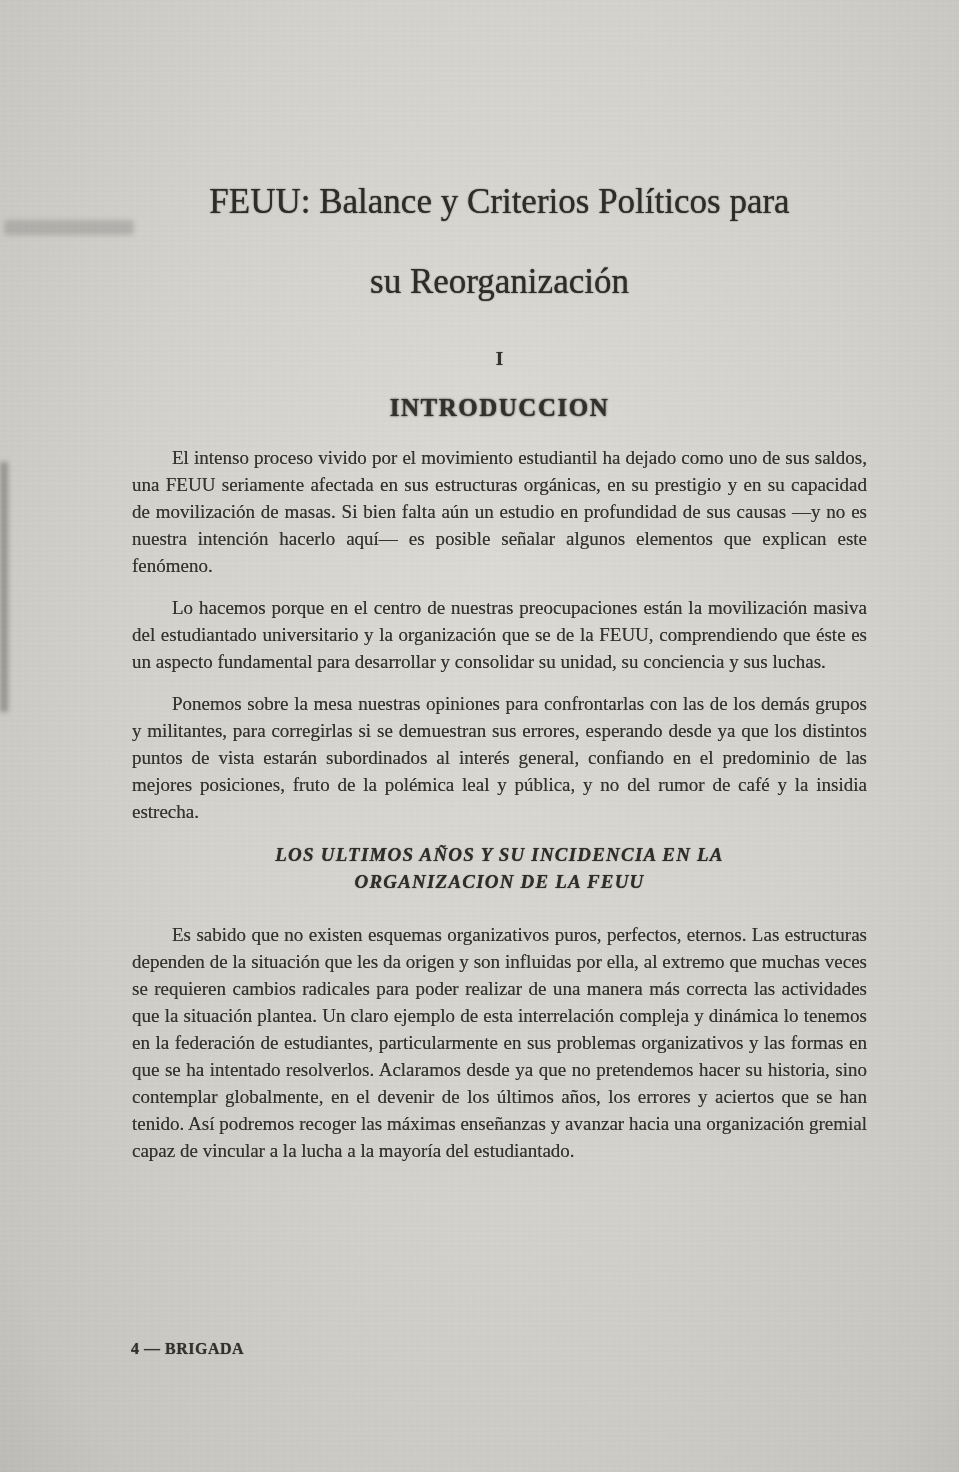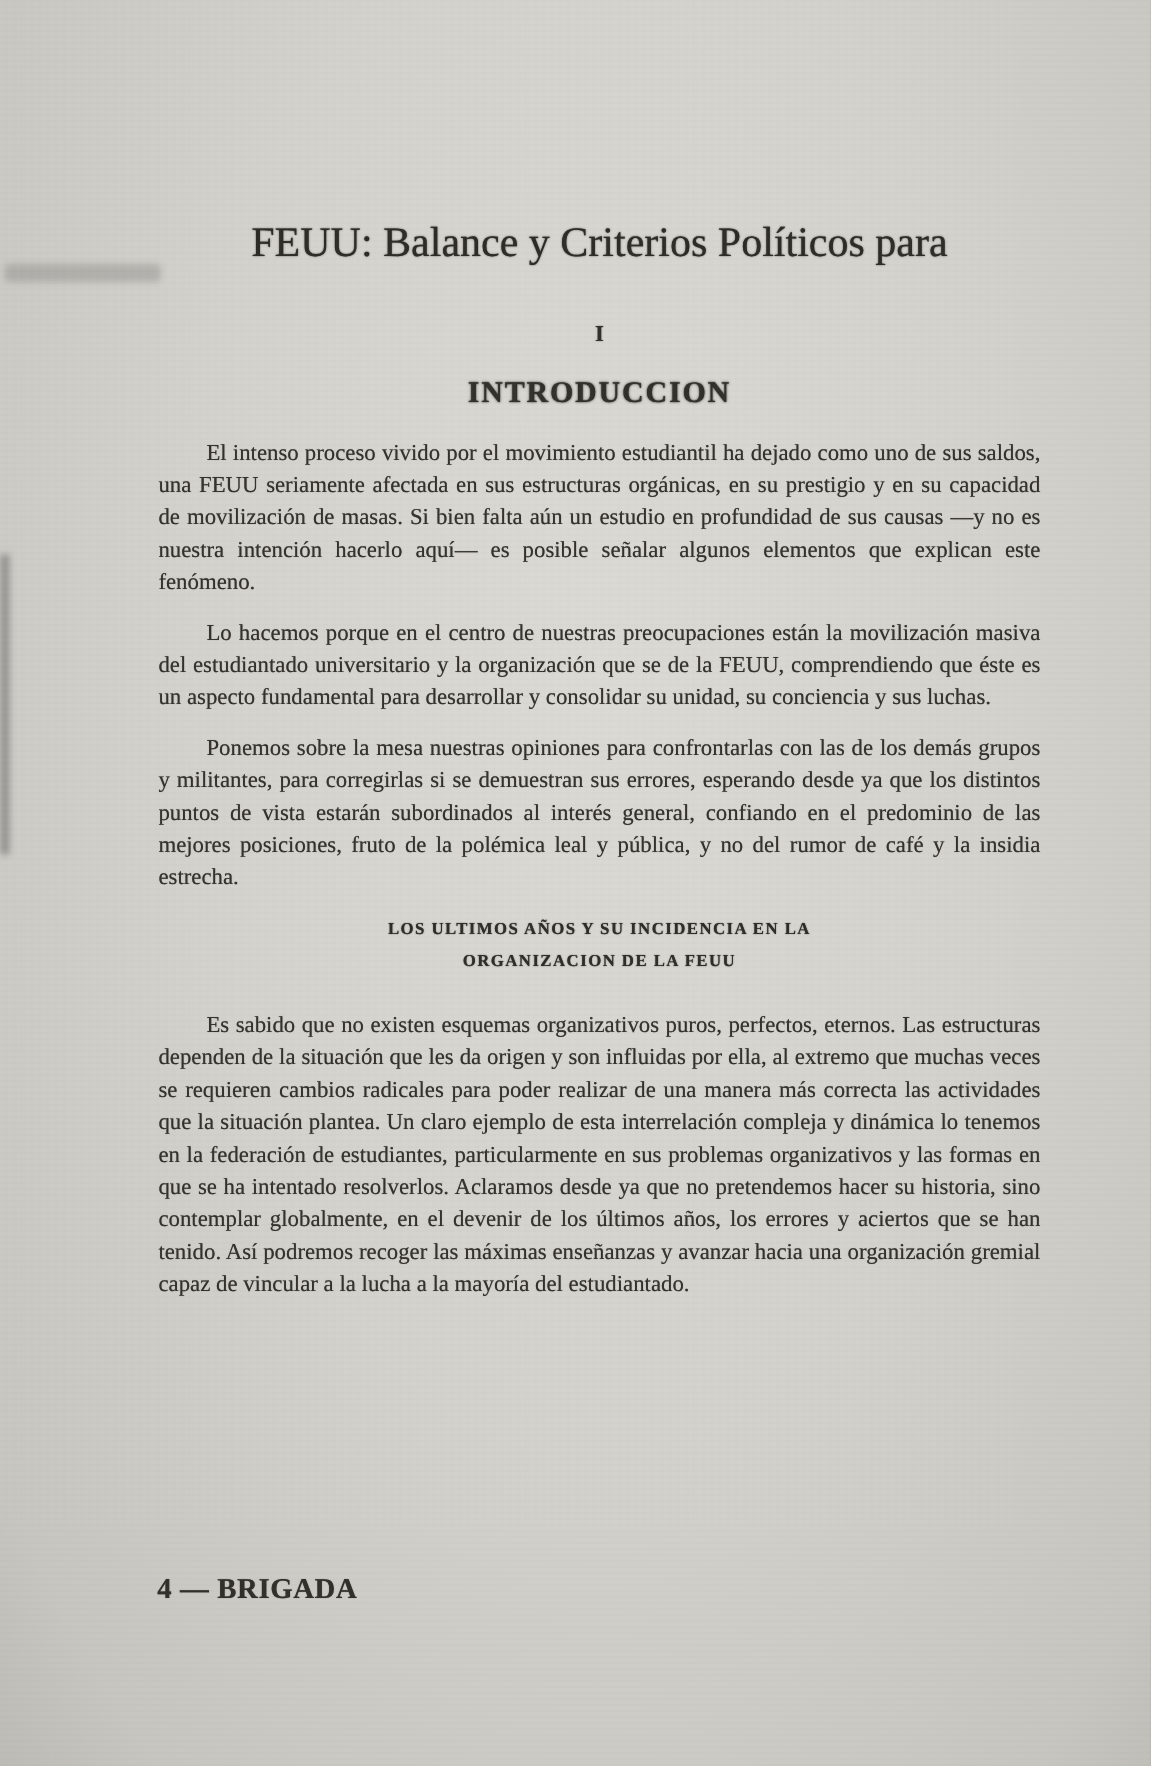--- a/index.html
+++ b/index.html
@@ -92,49 +92,51 @@
     margin:0;
     padding-top:6px;
   }
   .dagger{
     position:absolute;left:52.5%;top:30px;
     font-size:13px;opacity:.55;
   }
   .heading2{
     text-align:center;
     font-weight:bold;
-    font-size:14px;
+    font-size:19px;
     letter-spacing:1.2px;
     line-height:27px;
     margin:16px 40px 26px 40px;
     color:#2f2d28;
     text-shadow:0 0 1px rgba(30,28,24,.85);
+    font-style:italic;
   }
   .footer{
     position:absolute;
     left:131px;
-    top:1312px;
-    font-size:24px;
+    top:1340px;
+    font-size:16px;
     font-weight:bold;
     letter-spacing:.5px;
     text-shadow:0 0 .8px rgba(34,32,28,.7);
   }
 </style>
 </head>
 <body>
 
 <div class="page">
 
   <div class="ghost-mark"></div>
   <div class="edge-streak"></div>
 
   <div class="content">
 
     <h1 class="title">
       <span>FEUU: Balance y Criterios Políticos para</span><br>
+      <span>su Reorganización</span>
     </h1>
 
     <div class="numeral">I</div>
 
     <h2 class="heading1">INTRODUCCION</h2>
 
     <p class="body">El intenso proceso vivido por el movimiento estudiantil ha dejado como uno de sus saldos, una FEUU seriamente afectada en sus estructuras orgánicas, en su prestigio y en su capacidad de movilización de masas. Si bien falta aún un estudio en profundidad de sus causas —y no es nuestra intención hacerlo aquí— es posible señalar algunos elementos que explican este fenómeno.</p>
     <p class="body">Lo hacemos porque en el centro de nuestras preocupaciones están la movilización masiva del estudiantado universitario y la organización que se de la FEUU, comprendiendo que éste es un aspecto fundamental para desarrollar y consolidar su unidad, su conciencia y sus luchas.</p>
     <p class="body">Ponemos sobre la mesa nuestras opiniones para confrontarlas con las de los demás grupos y militantes, para corregirlas si se demuestran sus errores, esperando desde ya que los distintos puntos de vista estarán subordinados al interés general, confiando en el predominio de las mejores posiciones, fruto de la polémica leal y pública, y no del rumor de café y la insidia estrecha.</p>
 

